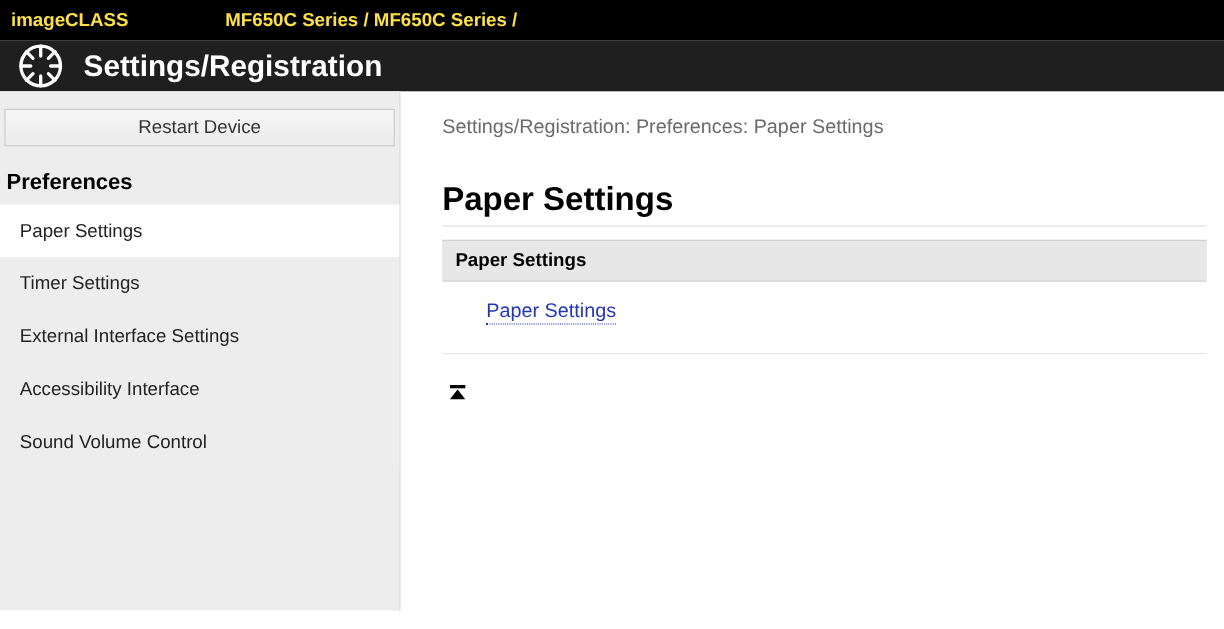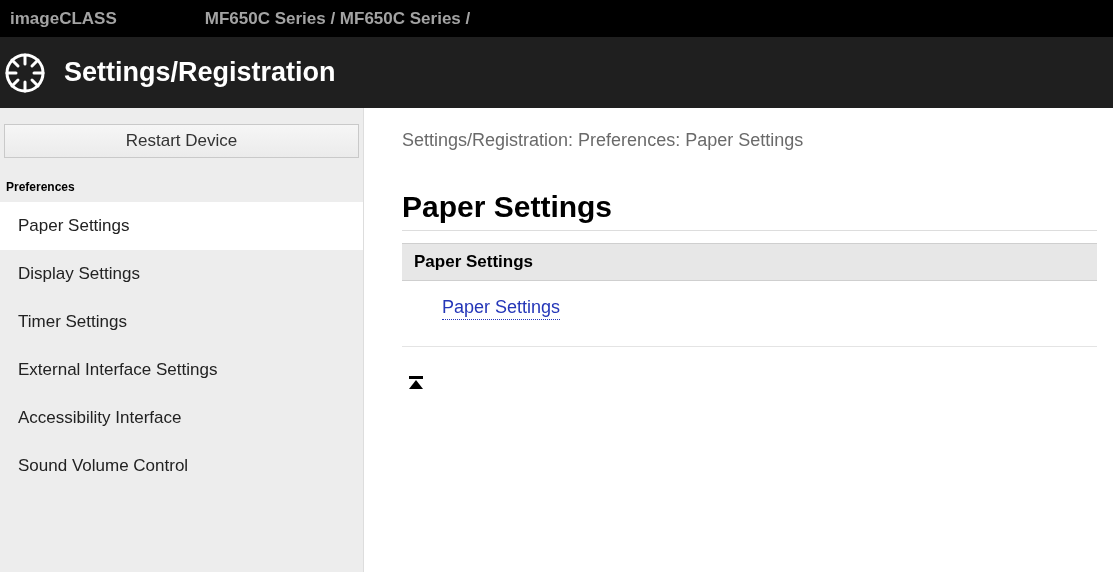--- a/index.html
+++ b/index.html
@@ -6,37 +6,37 @@
     body {
       font-family: "Segoe UI", Arial, sans-serif;
       background: #fff;
       width: 1113px;
       height: 572px;
       overflow: hidden;
       color: #000;
     }
     .top-bar {
       background: #000;
-      color: #a3a3a3;
+      color: #fde047;
       height: 37px;
       display: flex;
       align-items: center;
       padding: 0 10px;
       font-size: 17px;
       font-weight: 700;
     }
     .top-brand { margin-right: 88px; }
     .top-model { font-weight: 700; text-align: center; }
     .title-bar {
       background: #1f1f1f;
       color: #fff;
-      height: 71px;
+      height: 46px;
       display: flex;
       align-items: center;
-      padding: 0 4px;
+      padding: 0 16px;
       gap: 18px;
     }
     .gear-icon {
       width: 42px; height: 42px;
       display: inline-flex; align-items: center; justify-content: center;
     }
     .gear-icon svg { width: 42px; height: 42px; }
     .title-text { font-size: 27px; font-weight: 700; }
     .content { display: flex; height: calc(572px - 37px - 63px); }
     .sidebar {
@@ -52,21 +52,21 @@
       background: linear-gradient(#f6f6f6, #ebebeb);
       border: 1px solid #c9c9c9;
       font-size: 17px;
       color: #333;
       cursor: pointer;
       display: flex;
       align-items: center;
       justify-content: center;
     }
     .section-label {
-      font-size: 12px;
+      font-size: 20px;
       font-weight: 700;
       padding: 6px 10px 8px 6px;
       color: #000;
     }
     .nav-item {
       padding: 14px 18px;
       font-size: 17px;
       color: #222;
       cursor: pointer;
       background: #ededed;
@@ -158,21 +158,20 @@
     </svg>
   </span>
   <span class="title-text">Settings/Registration</span>
 </div>
 
 <div class="content">
   <div class="sidebar">
     <button class="restart-btn">Restart Device</button>
     <div class="section-label">Preferences</div>
     <div class="nav-item active">Paper Settings</div>
-    <div class="nav-item">Display Settings</div>
     <div class="nav-item">Timer Settings</div>
     <div class="nav-item">External Interface Settings</div>
     <div class="nav-item">Accessibility Interface</div>
     <div class="nav-item">Sound Volume Control</div>
   </div>
 
   <div class="main">
     <div class="breadcrumb">Settings/Registration: Preferences: Paper Settings</div>
     <h1 class="page-title">Paper Settings</h1>
     <div class="panel-header">Paper Settings</div>

